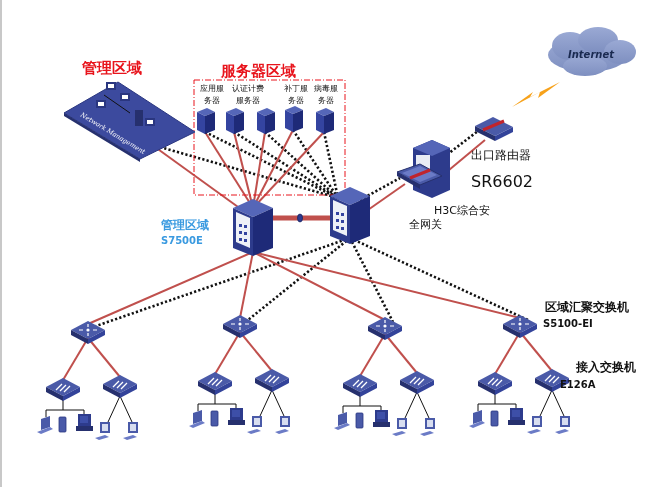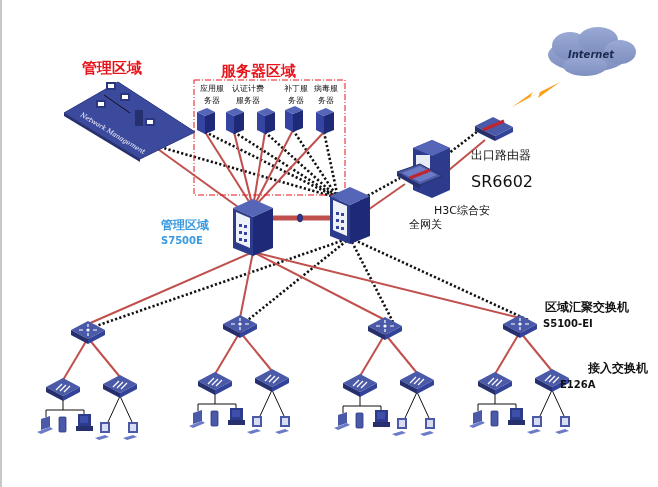--- a/index.html
+++ b/index.html
@@ -392,14 +392,14 @@
 
 <div class="lbl plain-lbl" style="left:409px; top:205px; font-size:11px;margin-left:25px;">H3C综合安</div>
 <div class="lbl plain-lbl" style="left:409px; top:219px; font-size:11px;">全网关</div>
 
 <div class="lbl blue-lbl" style="left:161px; top:219px;">管理区域</div>
 <div class="lbl blue-sub" style="left:161px; top:235px;text-align:right;">S7500E</div>
 
 <div class="lbl black-lbl" style="left:545px; top:301px;text-align:center;">区域汇聚交换机</div>
 <div class="lbl black-sub" style="left:543px; top:318px;">S5100-EI</div>
 
-<div class="lbl black-lbl" style="left:588px; top:362px;">接入交换机</div>
+<div class="lbl black-lbl" style="left:576px; top:362px;font-family:Liberation Mono, monospace;">接入交换机</div>
 <div class="lbl black-sub" style="left:560px; top:379px;">E126A</div>
 
 </body></html>

